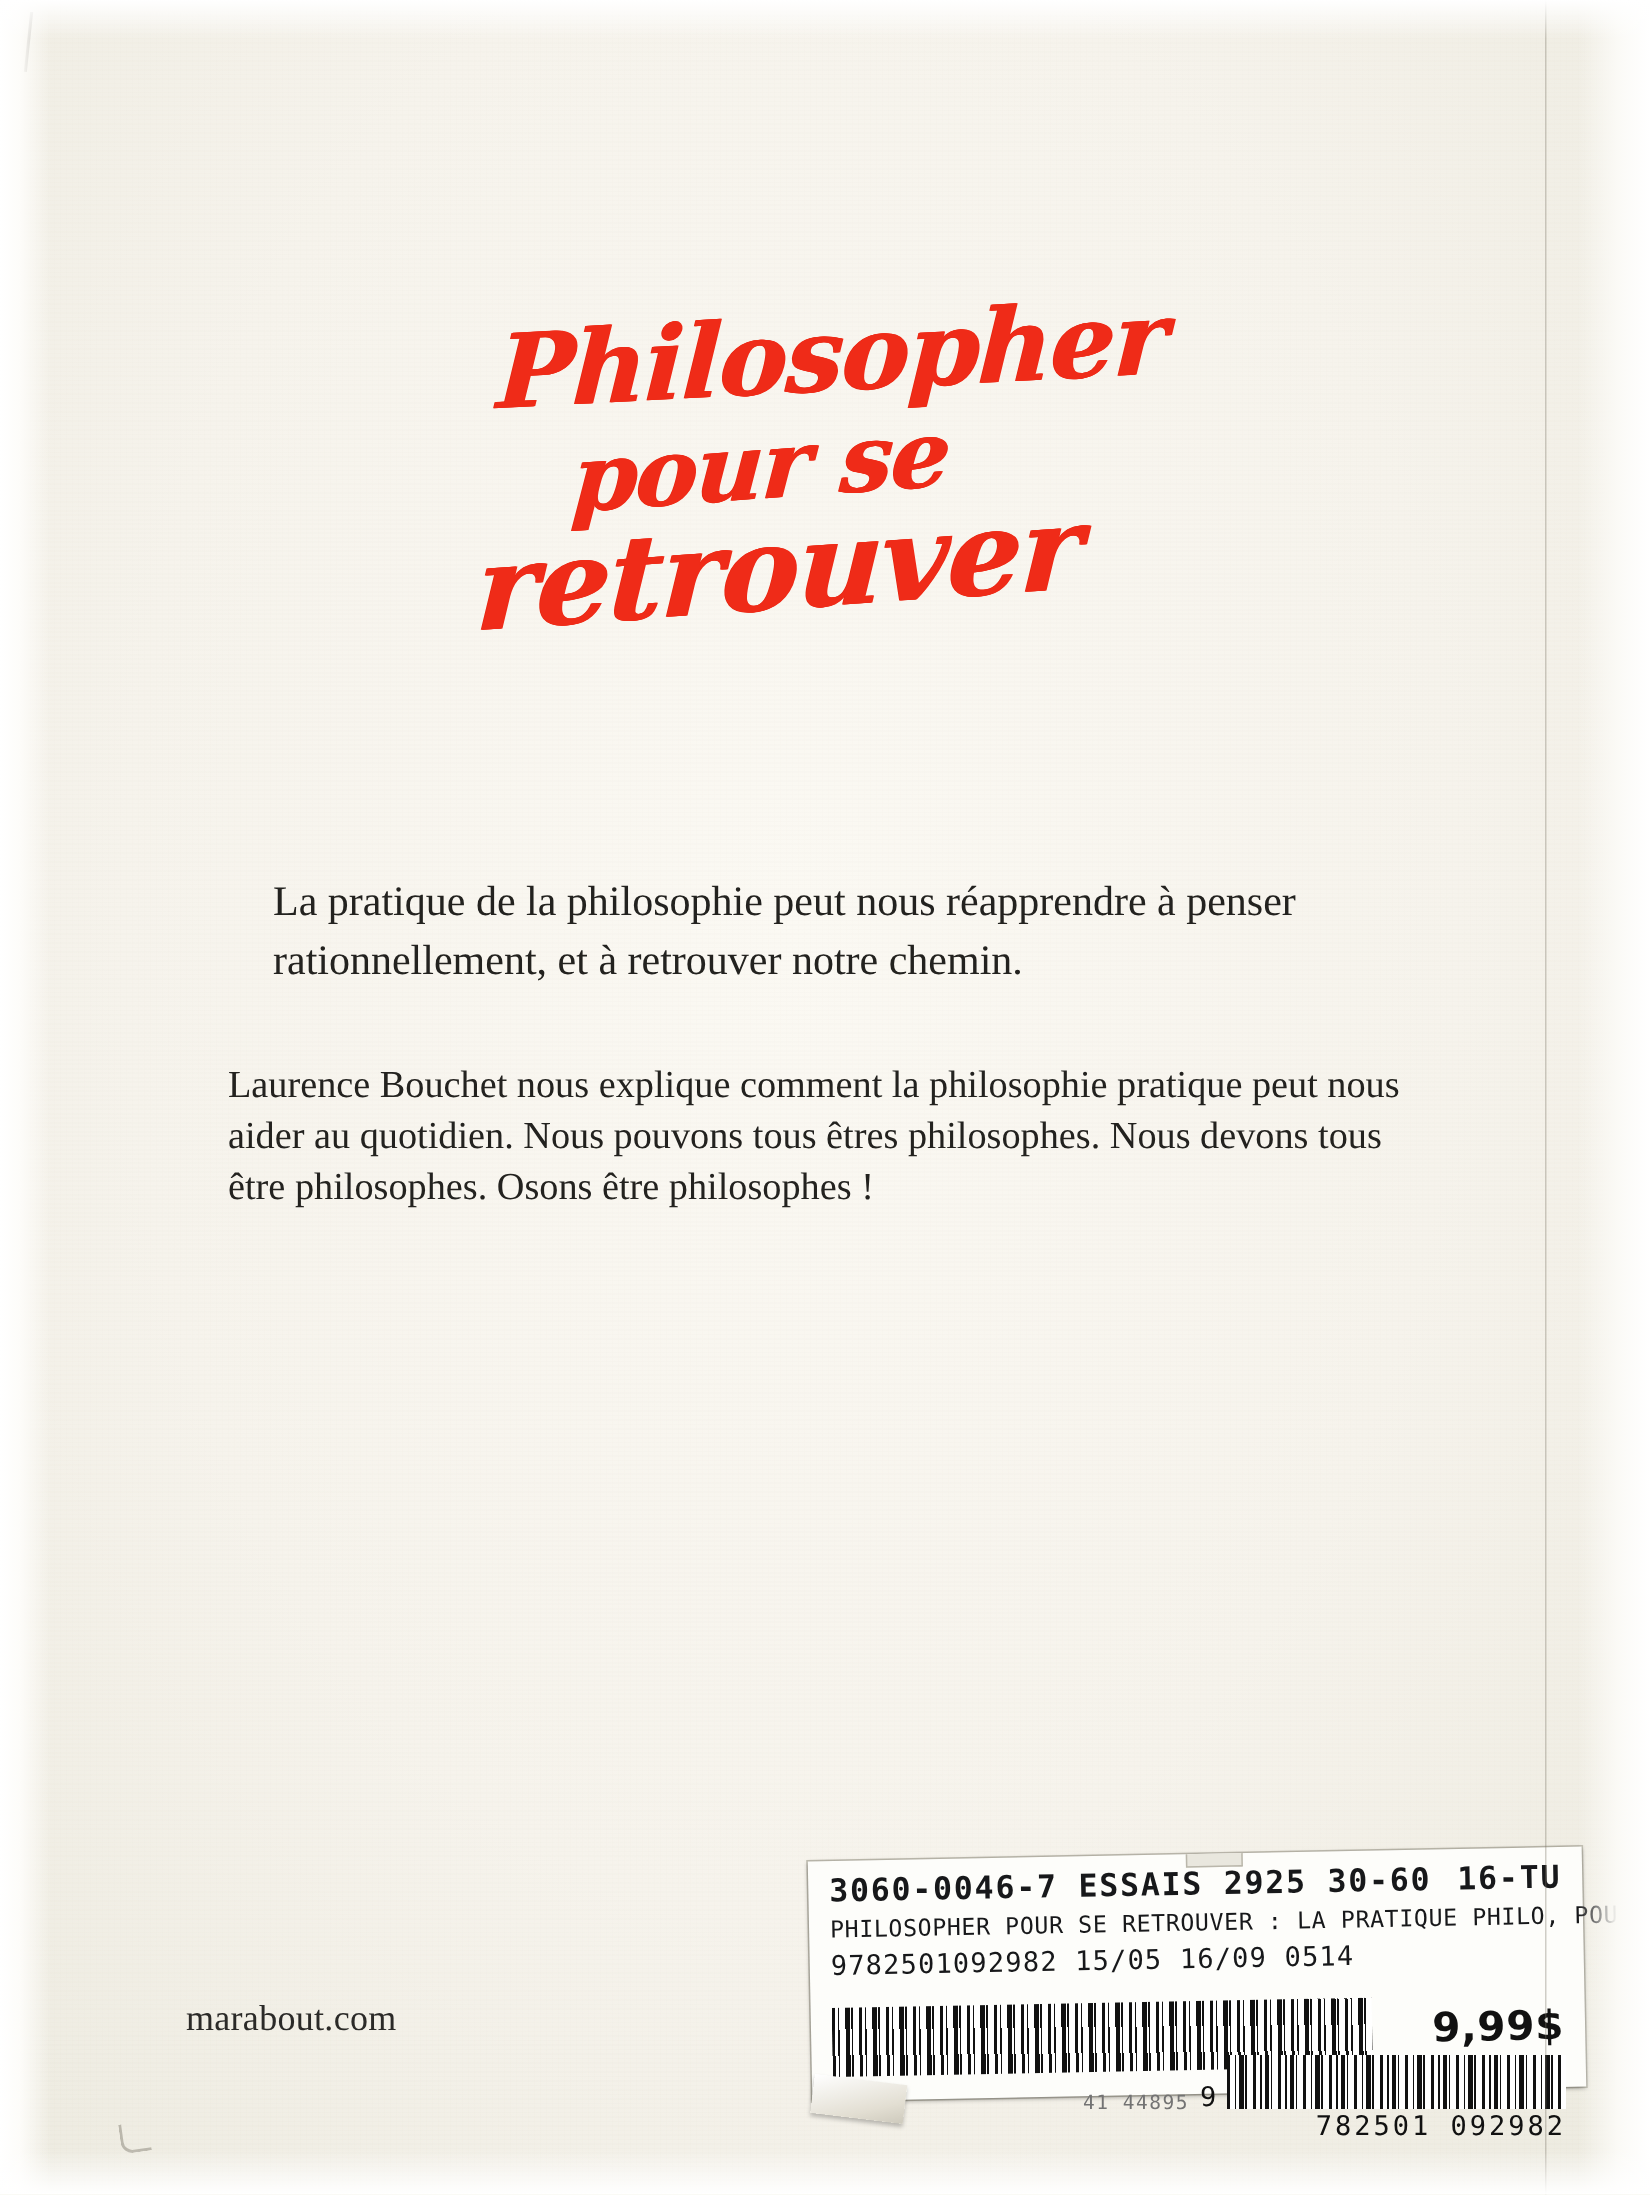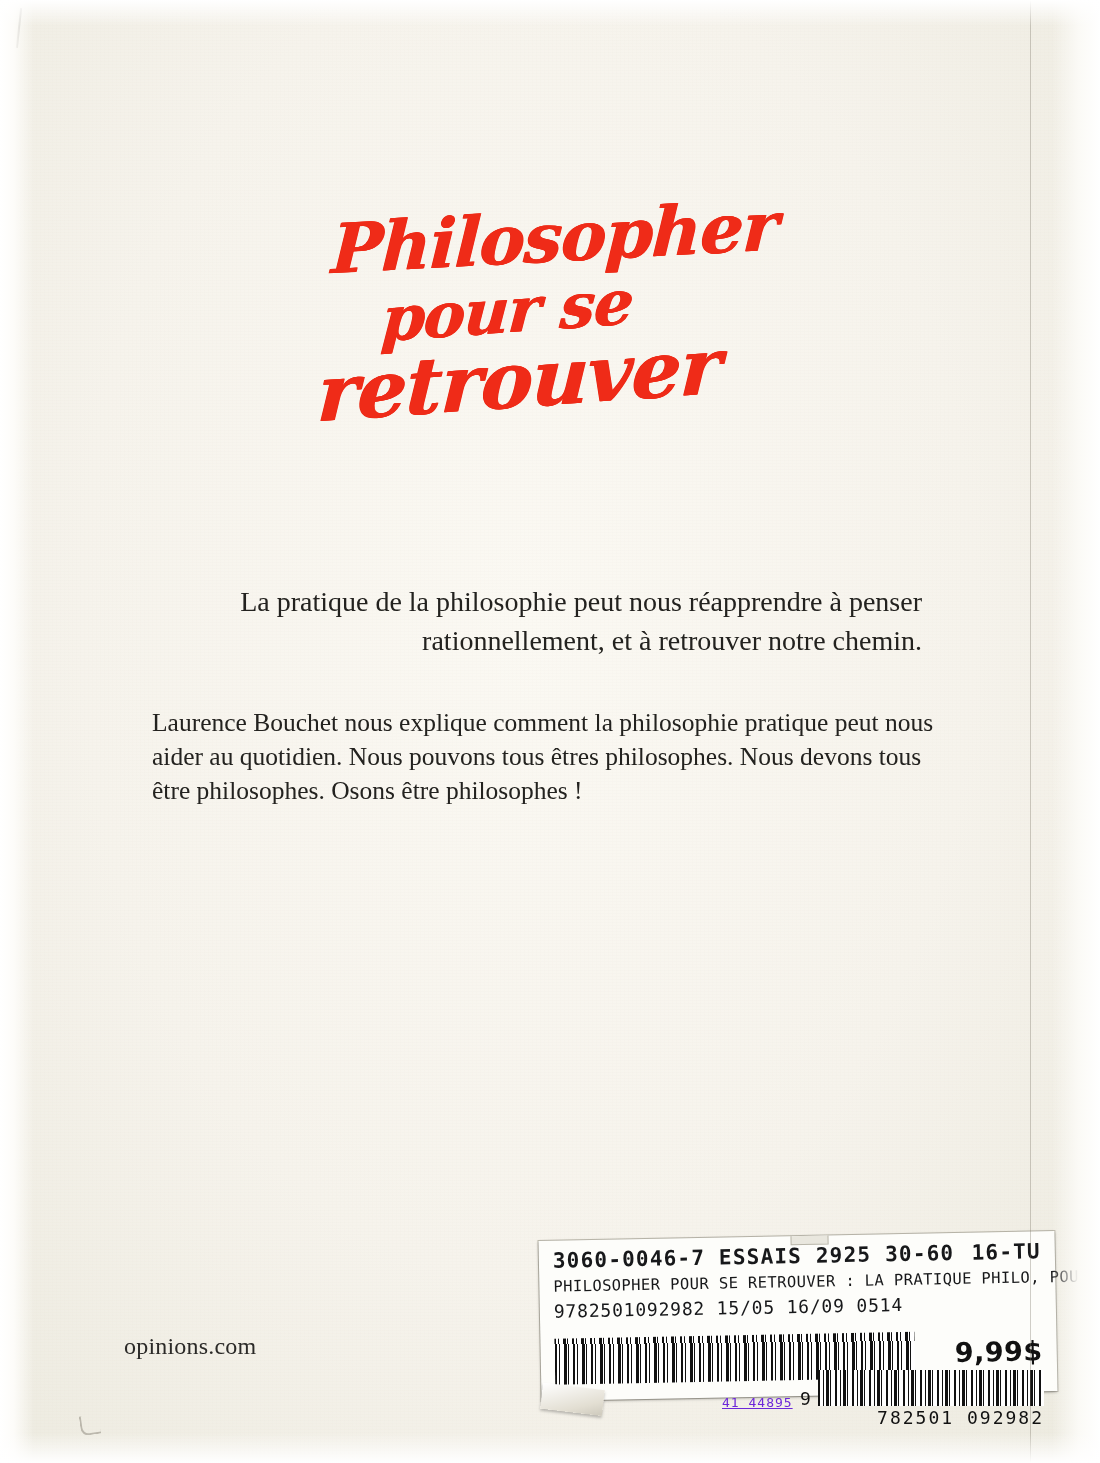--- a/index.html
+++ b/index.html
@@ -121,21 +121,21 @@
   }
   .para {
     font-family: "Liberation Serif", serif;
     font-size: 25.5px;
     line-height: 1.32;
     color: #23221f;
     margin: 0;
   }
   #para-1 { margin-bottom: 48px; }
   #para-2 {
-    text-align: right;
+    text-align: left;
     font-size: 28px;
     line-height: 1.38;
     margin: 0 auto 46px auto;
     width: 740px;
   }
   #para-3 { margin-bottom: 12px; }
 
   
   #publisher {
     position: absolute;
@@ -282,23 +282,22 @@
     font-family: "DejaVu Sans Mono", monospace;
     font-size: 18px;
     color: #111;
   }
   #inventory-code {
     position: absolute;
     left: 722px;
     top: 1395px;
     font-family: "DejaVu Sans Mono", monospace;
     font-size: 13px;
-    color: #6d28d9;
+    color: #737373;
     letter-spacing: 1px;
-    text-decoration: underline;
   }
 </style>
 </head>
 <body>
 
 <div id="page">
 
   <div id="paper"></div>
   <div id="paper-grain"></div>
 
@@ -306,21 +305,21 @@
     <div class="hand" id="title-line-1">Philosopher</div>
     <div class="hand" id="title-line-2">pour se</div>
     <div class="hand" id="title-line-3">retrouver</div>
   </div>
 
   <div id="blurb">
     <p class="para" id="para-2">La pratique de la philosophie peut nous réapprendre à penser rationnellement, et à retrouver notre chemin.</p>
     <p class="para" id="para-3">Laurence Bouchet nous explique comment la philosophie pratique peut nous aider au quotidien. Nous pouvons tous êtres philosophes. Nous devons tous être philosophes. Osons être philosophes !</p>
   </div>
 
-  <div id="publisher">opinions.com</div>
+  <div id="publisher">marabout.com</div>
 
   <div id="credits">ration : Michel Bouvet - Photo auteur : ©Adrien Vuittenez / Atelier photographique Pontissalien</div>
 
   <div id="sticker">
     <div id="sticker-notch"></div>
     <div id="sticker-inner">
       <div class="sticker-line" id="sticker-line-1">
         <span class="right-code">16-TU</span>
         <span>3060-0046-7 ESSAIS 2925  30-60</span>
       </div>

